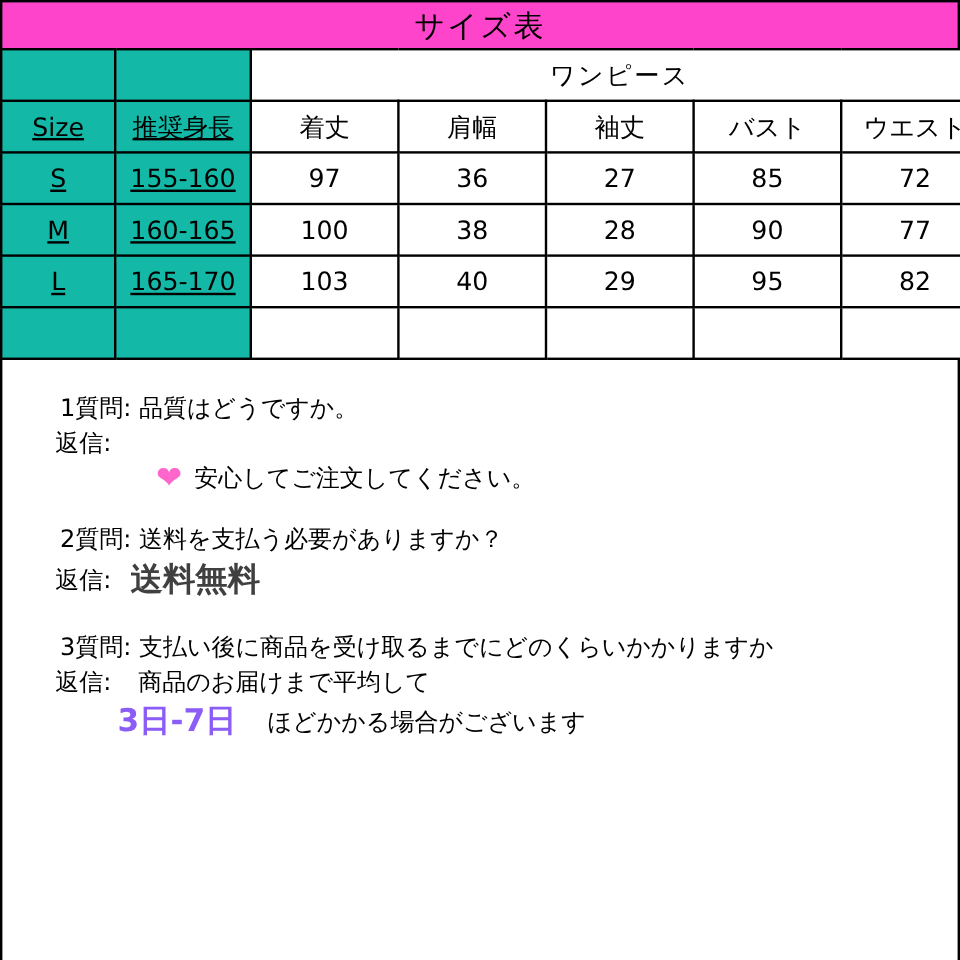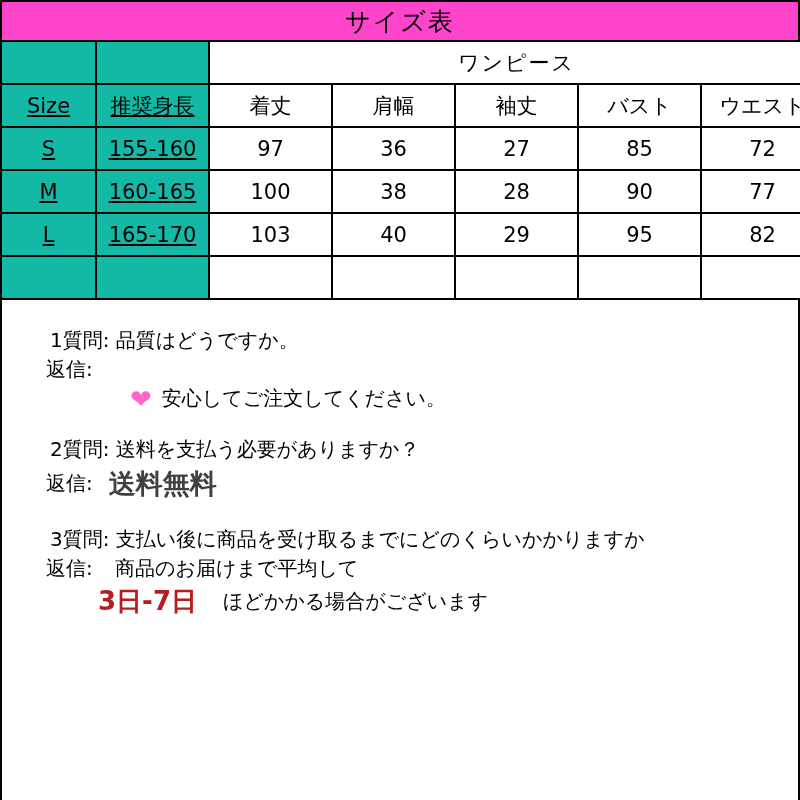--- a/index.html
+++ b/index.html
@@ -96,21 +96,21 @@
 
   .label { flex: 0 0 auto; }
   .txt { flex: 0 0 auto; }
 
   .pinkbig {
     color: #404040;
     font-size: 27px;
     font-weight: bold;
   }
   .pinkbig2 {
-    color: #b91c1c;
+    color: #8b5cf6;
     font-size: 26px;
     font-weight: bold;
   }
   .heart {
     display: inline-block;
     color: #ff66cc;
     font-size: 26px;
     margin-right: 10px;
     line-height: 1;
   }

